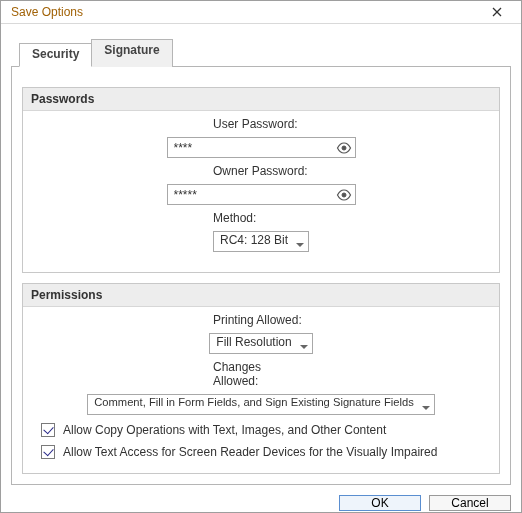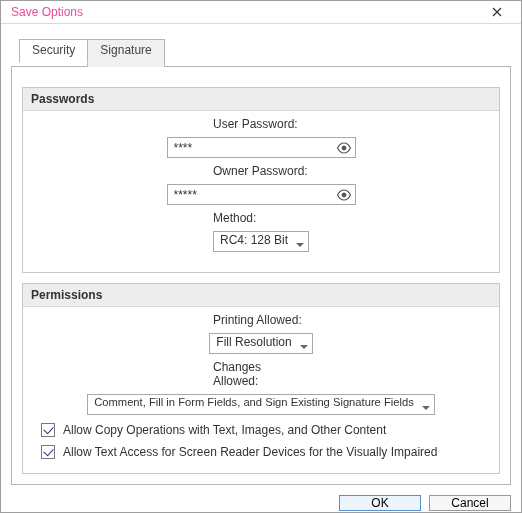--- a/index.html
+++ b/index.html
@@ -20,36 +20,38 @@
   }
   .titlebar {
     height: 30px;
     display: flex;
     align-items: center;
     padding: 0 8px 0 10px;
     background: #fff;
     border-bottom: 1px solid #d9d9d9;
     justify-content: space-between;
   }
-  .titlebar .title { font-size: 12px; color:#ec4899; }
+  .titlebar .title { font-size: 12px; color:#a16207; }
   .close-btn {
     width: 32px; height: 22px;
     display:flex; align-items:center; justify-content:center;
     cursor:pointer;
   }
   .close-btn svg { width:10px; height:10px; stroke:#333; }
   .content {
     flex:1;
     padding: 14px 10px 0 10px;
   }
   .tabs {
     display:flex;
+    align-items:flex-end;
     padding-left:8px;
     position:relative;
     z-index:2;
+    font-weight:bold;
   }
   .tab {
     height:28px;
     padding: 3px 12px 0 12px;
     border:1px solid #b5b5b5;
     border-bottom:none;
     background:#f0f0f0;
     font-size:12px;
     color:#444;
     position:relative;

